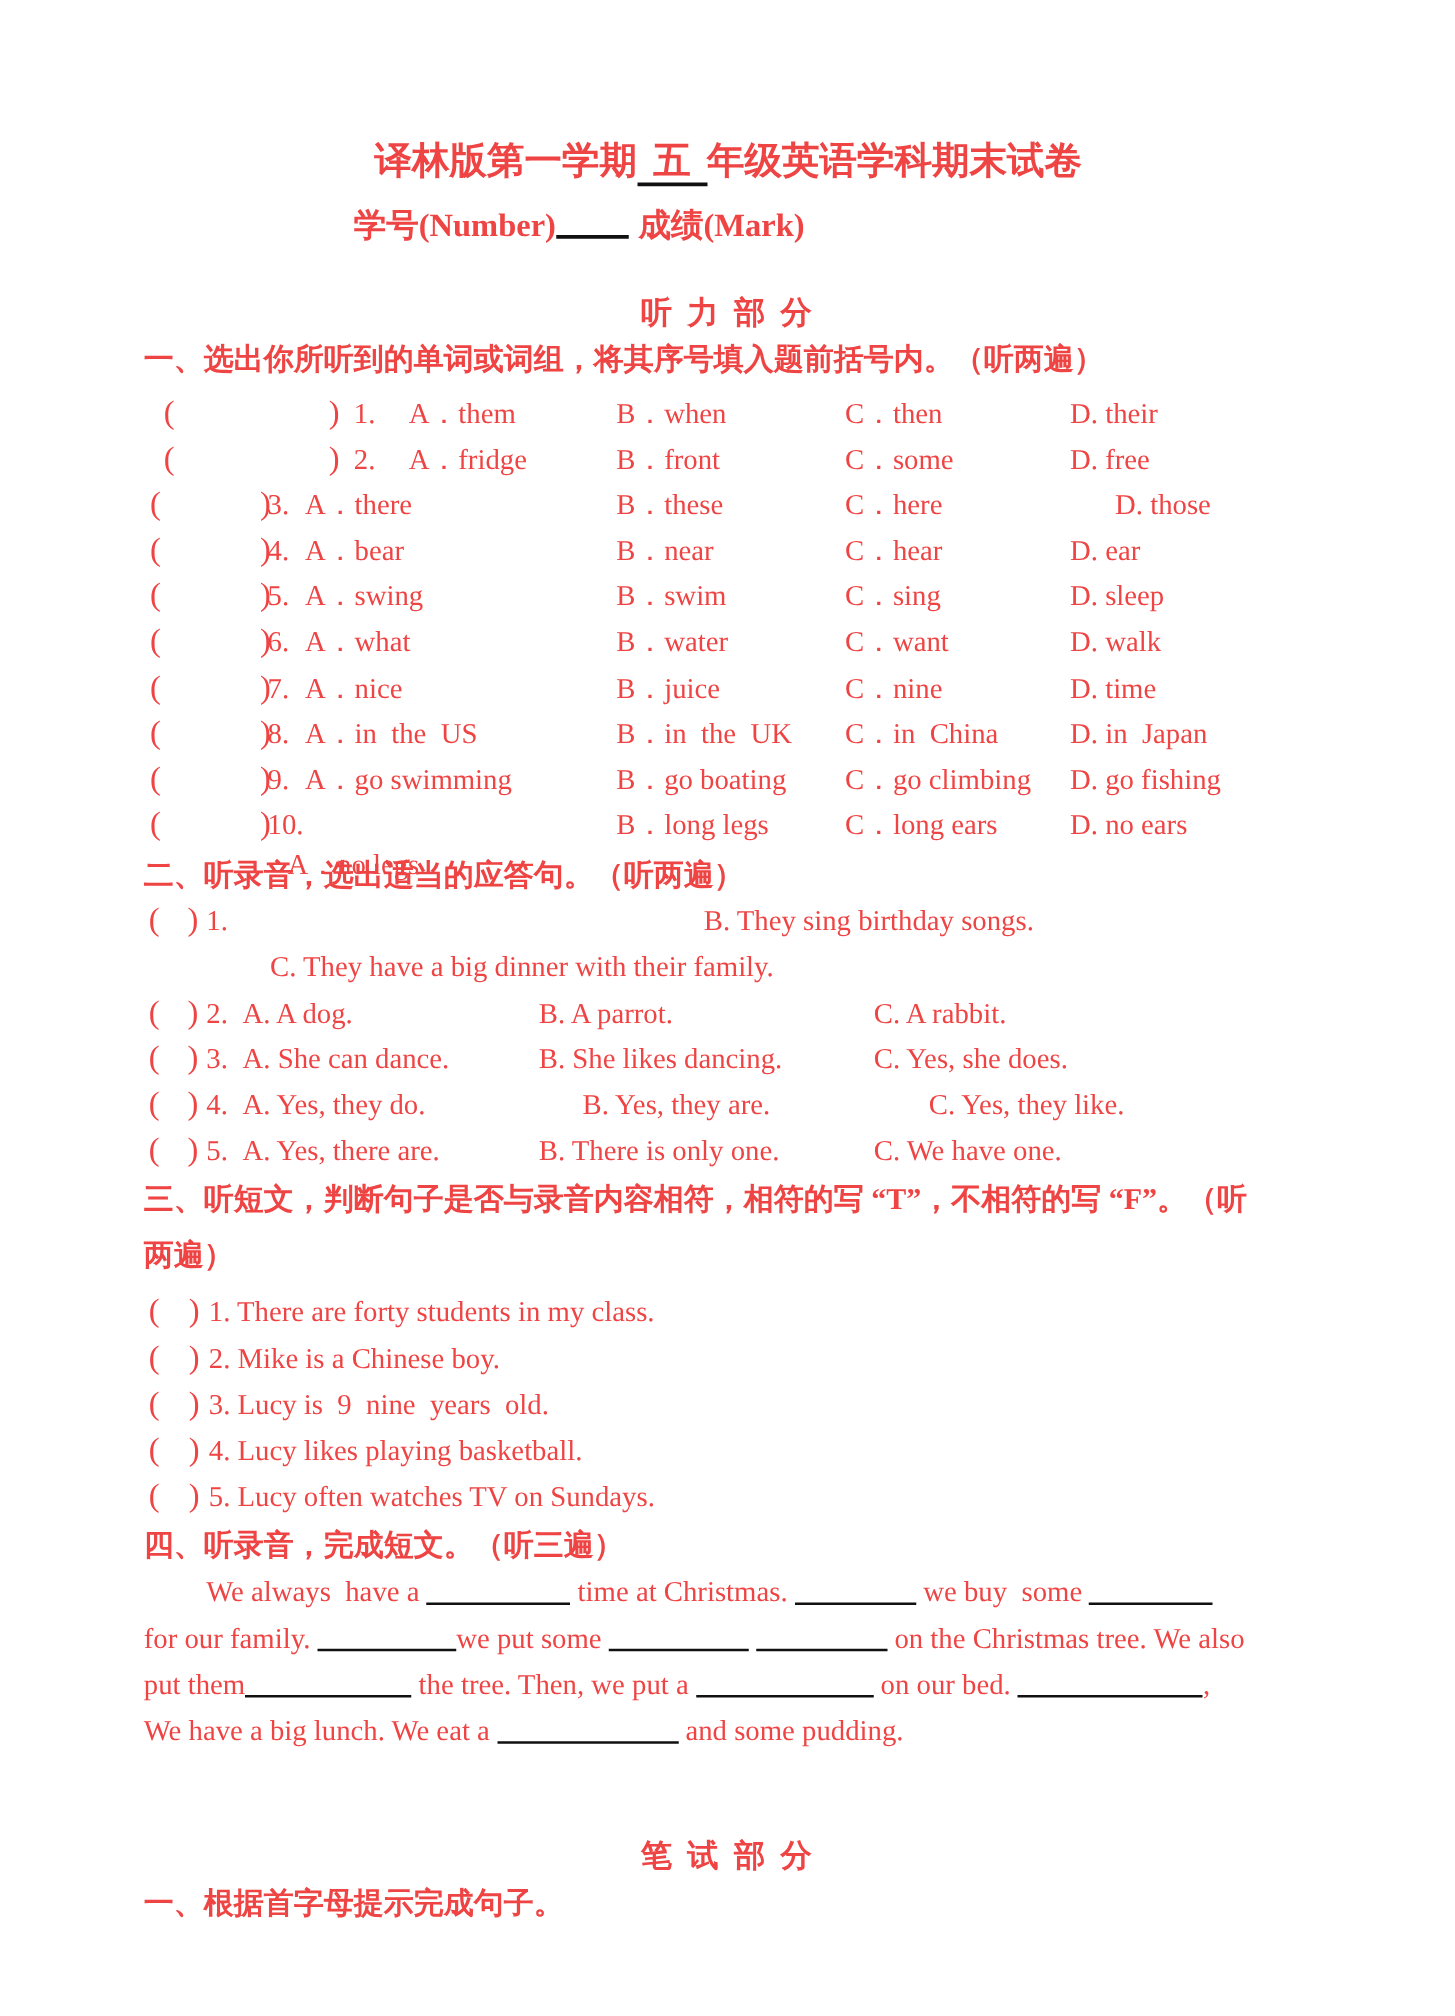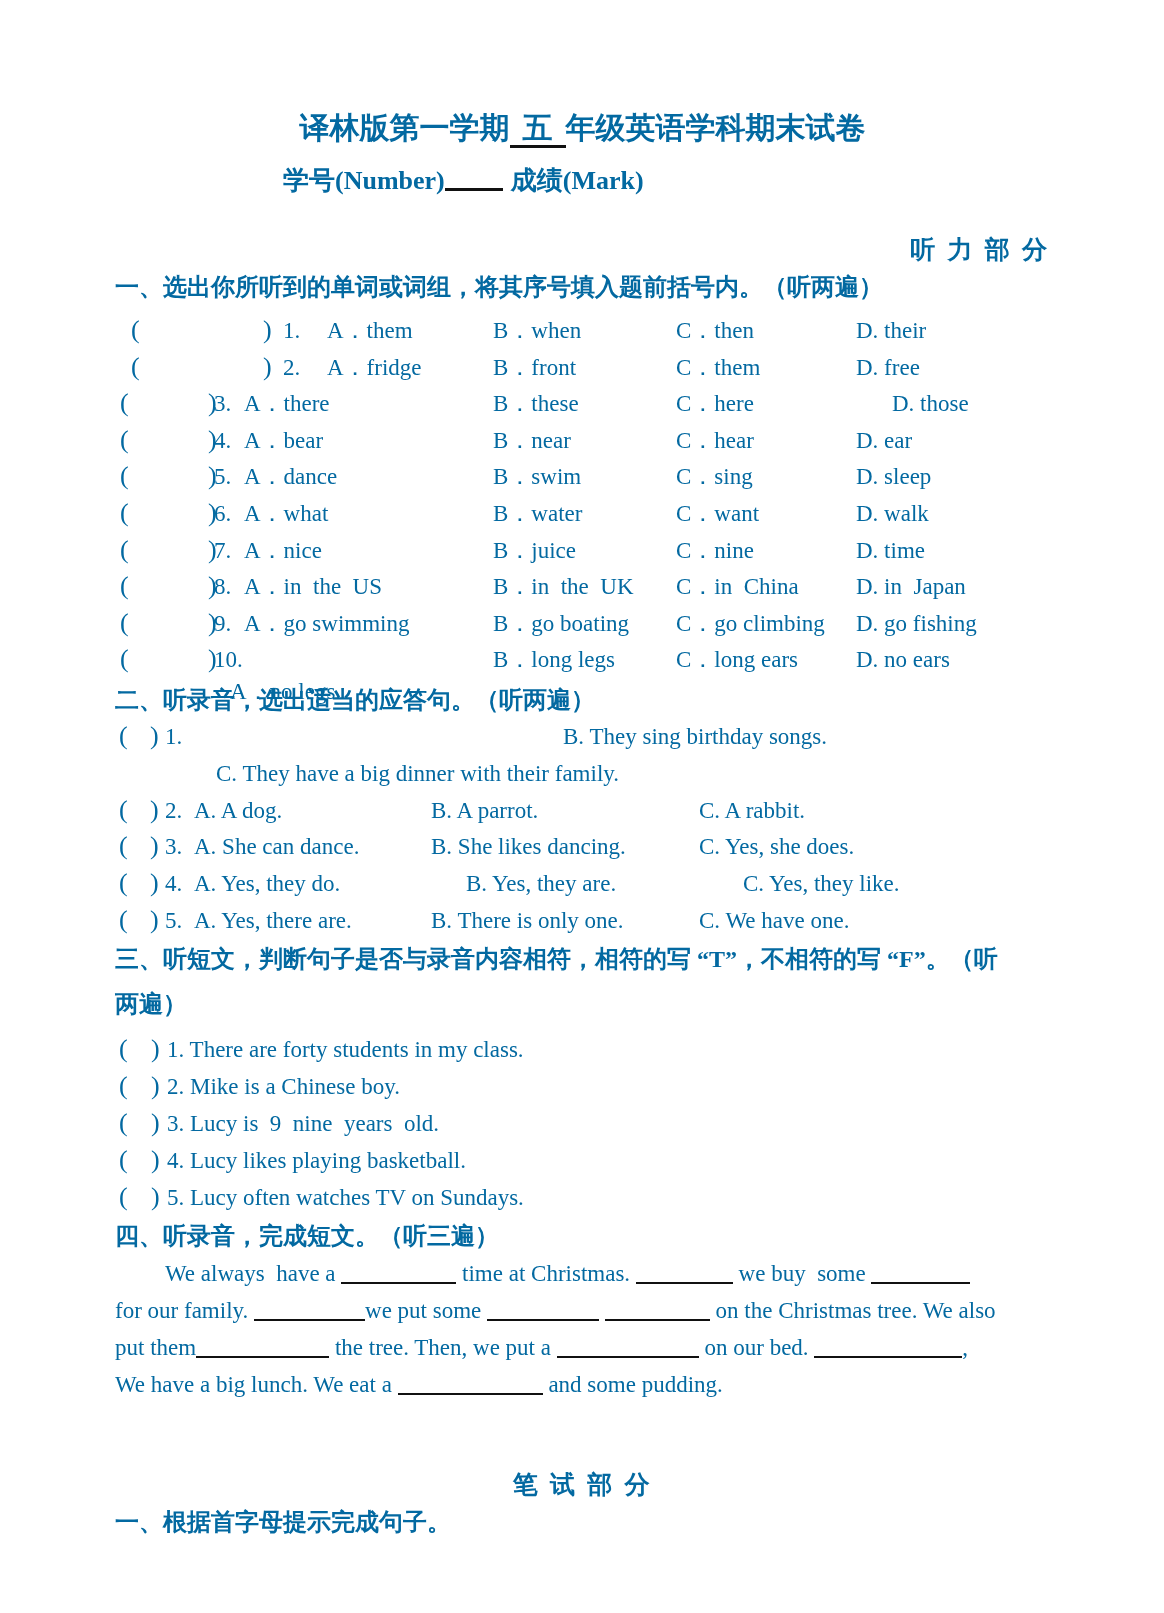--- a/index.html
+++ b/index.html
@@ -1,30 +1,30 @@
 <!DOCTYPE html>
 <html><head>
 <meta charset="utf-8">
 <style>
   html,body{margin:0;padding:0;background:#e8e8e8;}
   .page{position:relative;width:1164px;height:1613px;background:#ffffff;
-        font-family:"Liberation Serif","DejaVu Serif",serif;color:#0369a1;overflow:hidden;}
+        font-family:"Liberation Serif","DejaVu Serif",serif;color:#ef4444;overflow:hidden;}
   .content{position:absolute;left:115px;top:0;width:935px;height:100%;}
 
   .title{position:absolute;top:108px;left:0;width:100%;text-align:center;
          font-size:30px;font-weight:bold;white-space:pre;}
   .title .grade{border-bottom:3px solid #111;padding:0 13px 1px;display:inline-block;line-height:1.1;}
 
   .idline{position:absolute;top:163px;left:168px;font-size:26px;font-weight:bold;white-space:pre;}
   .id-blank{display:inline-block;width:58px;height:3px;background:#111;vertical-align:baseline;
             position:relative;top:2px;margin-right:8px;}
 
   .sec-title{position:absolute;left:0;width:100%;text-align:center;
              font-size:25px;font-weight:bold;letter-spacing:3px;white-space:pre;}
-  .t-listen{top:233px;text-align:right;}
+  .t-listen{top:233px;}
   .t-written{top:1468px;}
 
   .h{position:absolute;left:0;font-size:24px;font-weight:bold;white-space:pre;}
   .h1{top:271px;} .h2{top:684px;} .h3a{top:943px;} .h3b{top:988px;}
   .h4{top:1220px;} .hw1{top:1506px;}
 
   .row{position:absolute;left:0;width:100%;height:34px;font-size:23px;line-height:30px;}
   .row .cell{position:absolute;white-space:pre;}
   .row .paren{position:absolute;font-size:26px;line-height:28px;}
 
@@ -54,21 +54,21 @@
           <span class="cell" style="left: 378px;">B．when</span>
           <span class="cell" style="left: 561px;">C．then</span>
           <span class="cell" style="left: 741px;">D. their</span>
         </div>
         <div class="row" style="top: 352.6px;">
           <span class="paren" style="left: 16px;">(</span>
           <span class="paren" style="left: 148px;">)</span>
           <span class="cell" style="left: 168px;">2.</span>
           <span class="cell" style="left: 212px;">A．fridge</span>
           <span class="cell" style="left: 378px;">B．front</span>
-          <span class="cell" style="left: 561px;">C．them</span>
+          <span class="cell" style="left: 561px;">C．some</span>
           <span class="cell" style="left: 741px;">D. free</span>
         </div>
         <div class="row" style="top: 389.2px;">
           <span class="paren" style="left: 5px;">(</span>
           <span class="paren" style="left: 93px;">)</span>
           <span class="cell" style="left: 99px;">3.</span>
           <span class="cell" style="left: 129px;">A．there</span>
           <span class="cell" style="left: 378px;">B．these</span>
           <span class="cell" style="left: 561px;">C．here</span>
           <span class="cell" style="left: 741px; margin-left: 36px;">D. those</span>
@@ -79,21 +79,21 @@
           <span class="cell" style="left: 99px;">4.</span>
           <span class="cell" style="left: 129px;">A．bear</span>
           <span class="cell" style="left: 378px;">B．near</span>
           <span class="cell" style="left: 561px;">C．hear</span>
           <span class="cell" style="left: 741px;">D. ear</span>
         </div>
         <div class="row" style="top: 462.4px;">
           <span class="paren" style="left: 5px;">(</span>
           <span class="paren" style="left: 93px;">)</span>
           <span class="cell" style="left: 99px;">5.</span>
-          <span class="cell" style="left: 129px;">A．dance</span>
+          <span class="cell" style="left: 129px;">A．swing</span>
           <span class="cell" style="left: 378px;">B．swim</span>
           <span class="cell" style="left: 561px;">C．sing</span>
           <span class="cell" style="left: 741px;">D. sleep</span>
         </div>
         <div class="row" style="top: 499px;">
           <span class="paren" style="left: 5px;">(</span>
           <span class="paren" style="left: 93px;">)</span>
           <span class="cell" style="left: 99px;">6.</span>
           <span class="cell" style="left: 129px;">A．what</span>
           <span class="cell" style="left: 378px;">B．water</span>

